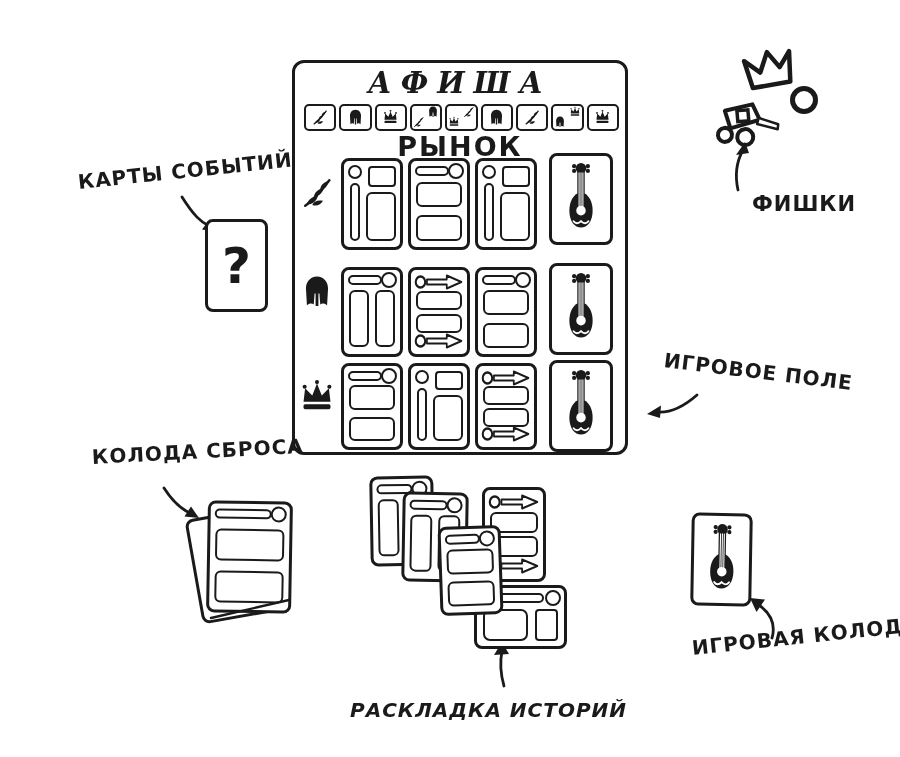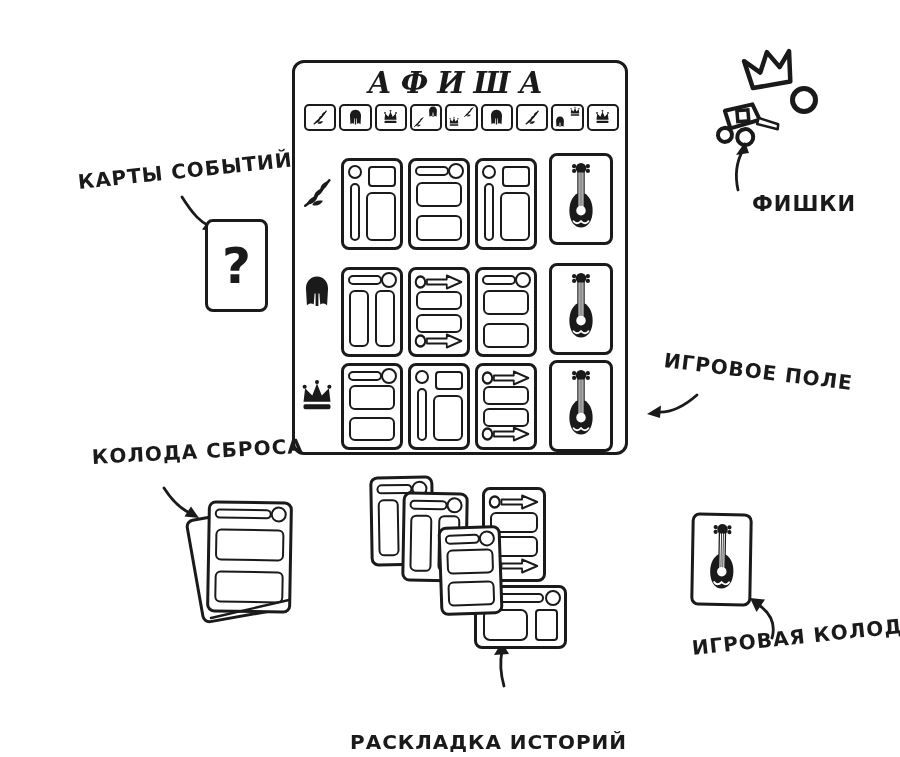--- a/index.html
+++ b/index.html
@@ -153,20 +153,21 @@
           <svg class="mini b" viewBox="0 0 24 24">
             <use href="#sym-crown"></use>
           </svg>
         </div>
         <div class="cell">
           <svg class="solo" viewBox="0 0 24 24">
             <use href="#sym-crown"></use>
           </svg>
         </div>
       </div>
+    <div class="market-title">РЫНОК</div>
     <div id="market">
         <svg class="row-icon" style="left:6px;top:106px;width:34px;height:48px" viewBox="0 0 24 24">
           <use href="#sym-branch"></use>
         </svg>
         <div class="card v-portrait" style="left: 46px; top: 95px; width: 62px; height: 92px;">
           <div class="sk k-circle"></div>
           <div class="sk k-vbar"></div>
           <div class="sk k-small"></div>
           <div class="sk k-big"></div>
         </div>
@@ -335,21 +336,21 @@
         <div class="sk k-tbar"></div>
         <div class="sk k-tcircle"></div>
         <div class="sk k-r1"></div>
         <div class="sk k-r2"></div>
       </div>
     </div>
   <svg class="ann" style="left:488px;top:642px" width="28" height="48" viewBox="0 0 28 48">
     <path d="M16 44C12 30 12 19 14 9" fill="none" stroke="#1a1a1a" stroke-width="2.8" stroke-linecap="round"></path>
     <polygon points="14,0 6,13 21,12" fill="#1a1a1a"></polygon>
   </svg>
-  <div class="label" style="left:350px;top:730px;">РАСКЛАДКА ИСТОРИЙ</div>
+  <div class="label" style="left:350px;top:698px;font-style:italic;">РАСКЛАДКА ИСТОРИЙ</div>
 
   <div class="card v-lute" style="left:691px;top:513px;width:61px;height:93px;transform:rotate(1deg);">
       <svg viewBox="0 0 34 70">
         <use href="#sym-lute"></use>
       </svg>
     </div>
   <svg class="ann" style="left:742px;top:596px" width="36" height="46" viewBox="0 0 36 46">
     <path d="M30 42C34 28 28 17 17 9" fill="none" stroke="#1a1a1a" stroke-width="2.8" stroke-linecap="round"></path>
     <polygon points="8,2 23,3.5 14.5,16" fill="#1a1a1a"></polygon>
   </svg>

